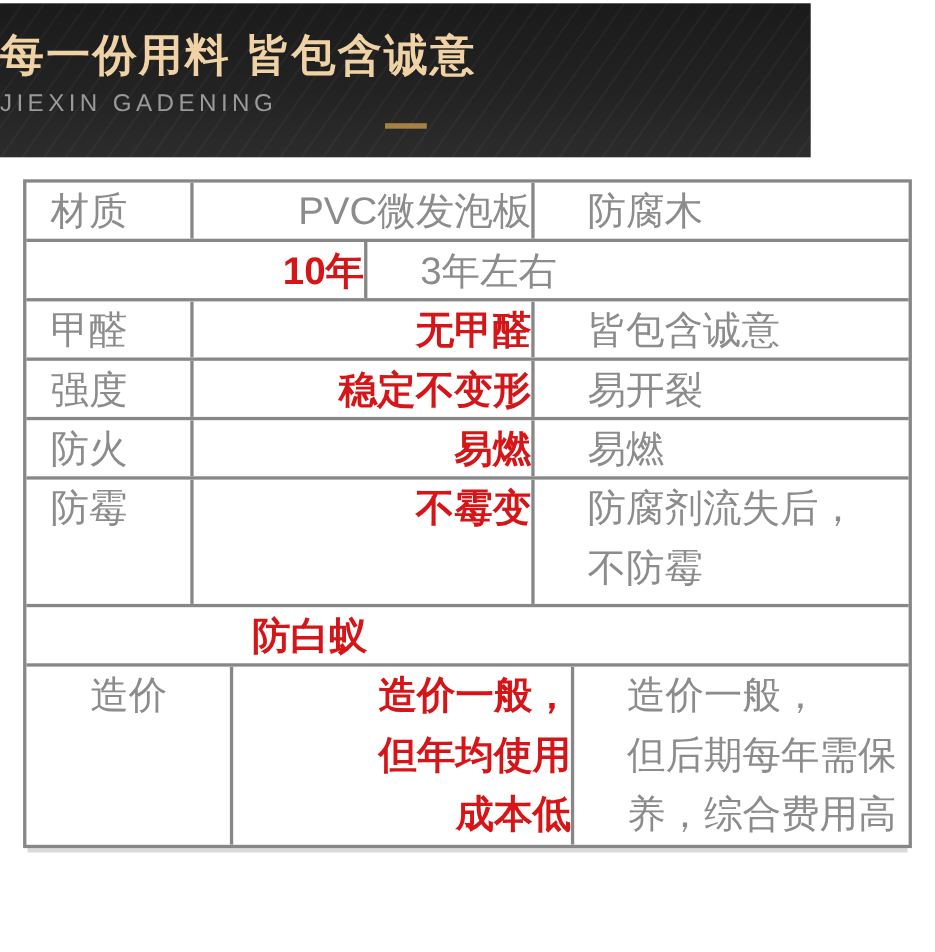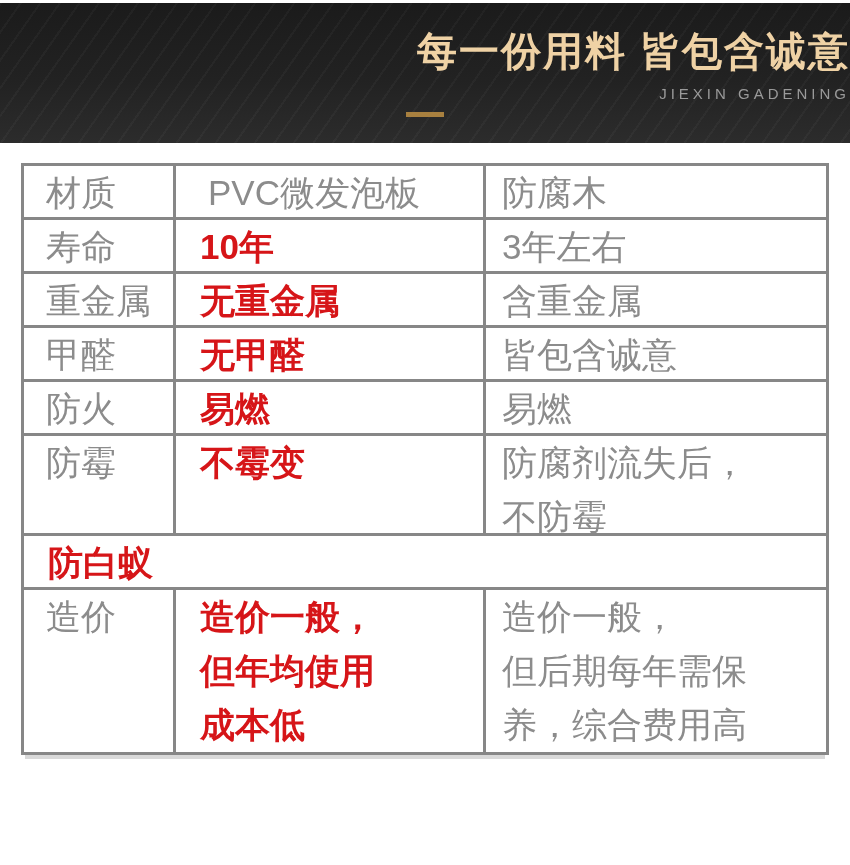--- a/index.html
+++ b/index.html
@@ -12,38 +12,38 @@
     --accent-gold:#a8803f;
   }
   *{margin:0;padding:0;box-sizing:border-box;}
   html,body{width:850px;height:865px;background:#ffffff;overflow:hidden;
     font-family:"Liberation Sans","DejaVu Sans",sans-serif;}
 
   
   .banner{
     margin-top:3px;
     height:140px;
-    width:850px;
+    width:737px;
     background:
       repeating-linear-gradient(125deg, rgba(255,255,255,0.03) 0 2px, rgba(0,0,0,0) 2px 16px),
       linear-gradient(180deg,#1b1b1b 0%, var(--banner-background) 55%, #2c2c2c 100%);
-    text-align:right;
+    text-align:left;
     padding-top:25px;
   }
   .banner-title{
     color:var(--title-gold);
     font-size:40px;
     font-weight:bold;
     letter-spacing:2px;
     line-height:46px;
   }
   .banner-subtitle{
     margin-top:11px;
     color:var(--subtitle-gray);
-    font-size:15px;
+    font-size:22px;
     letter-spacing:4px;
     line-height:18px;
   }
   .banner-dash{
     width:38px;height:5px;
     background:var(--accent-gold);
     margin:9px auto 0 auto;
   }
 
   
@@ -52,71 +52,70 @@
     margin:20px auto 0 auto;
     border:3px solid var(--border-gray);
     background:#ffffff;
     box-shadow:0 8px 0 -4px #d9d9d9;
   }
   .trow{
     display:flex;
     height:54px;
     overflow:hidden;
   }
-  .trow.tall2{height:100px;}
-  .trow.tall3{height:162px;}
+  .trow.tall2{height:116px;}
+  .trow.tall3{height:162px;margin-left:36px;}
   .trow:not(:last-child){border-bottom:3px solid var(--border-gray);}
   .cell{
     line-height:54px;
     font-size:35px;
     color:var(--text-gray);
     white-space:pre-line;
     overflow:hidden;
   }
   .cell:not(:last-child){border-right:3px solid var(--border-gray);}
   .cell.label{width:152px;padding-left:22px;}
-  .cell.pvc{width:310px;padding-left:32px;}
-  .cell.wood{flex:1;padding-left:16px;}
+  .cell.pvc{width:310px;padding-left:32px;text-align:right;}
+  .cell.wood{flex:1;padding-left:48px;}
   .cell.red-val{color:var(--highlight-red);font-weight:bold;padding-left:24px;}
 </style>
 </head>
 <body>
 
 <div class="banner">
   <div class="banner-title">每一份用料 皆包含诚意</div>
   <div class="banner-subtitle">JIEXIN GADENING</div>
   <div class="banner-dash"></div>
 </div>
 
 <div class="ctable">
 
   <div class="trow">
     <div class="cell label">材质</div>
     <div class="cell pvc">PVC微发泡板</div>
     <div class="cell wood">防腐木</div>
   </div>
 
   <div class="trow">
-    <div class="cell label">寿命</div>
     <div class="cell pvc red-val">10年</div>
     <div class="cell wood">3年左右</div>
   </div>
 
-  <div class="trow">
-    <div class="cell label">重金属</div>
-    <div class="cell pvc red-val">无重金属</div>
-    <div class="cell wood">含重金属</div>
-  </div>
 
   <div class="trow">
     <div class="cell label">甲醛</div>
     <div class="cell pvc red-val">无甲醛</div>
     <div class="cell wood">皆包含诚意</div>
   </div>
 
+  <div class="trow">
+    <div class="cell label">强度</div>
+    <div class="cell pvc red-val">稳定不变形</div>
+    <div class="cell wood">易开裂</div>
+  </div>
 
   <div class="trow">
     <div class="cell label">防火</div>
     <div class="cell pvc red-val">易燃</div>
     <div class="cell wood">易燃</div>
   </div>
 
   <div class="trow tall2">
     <div class="cell label">防霉</div>
     <div class="cell pvc red-val">不霉变</div>

